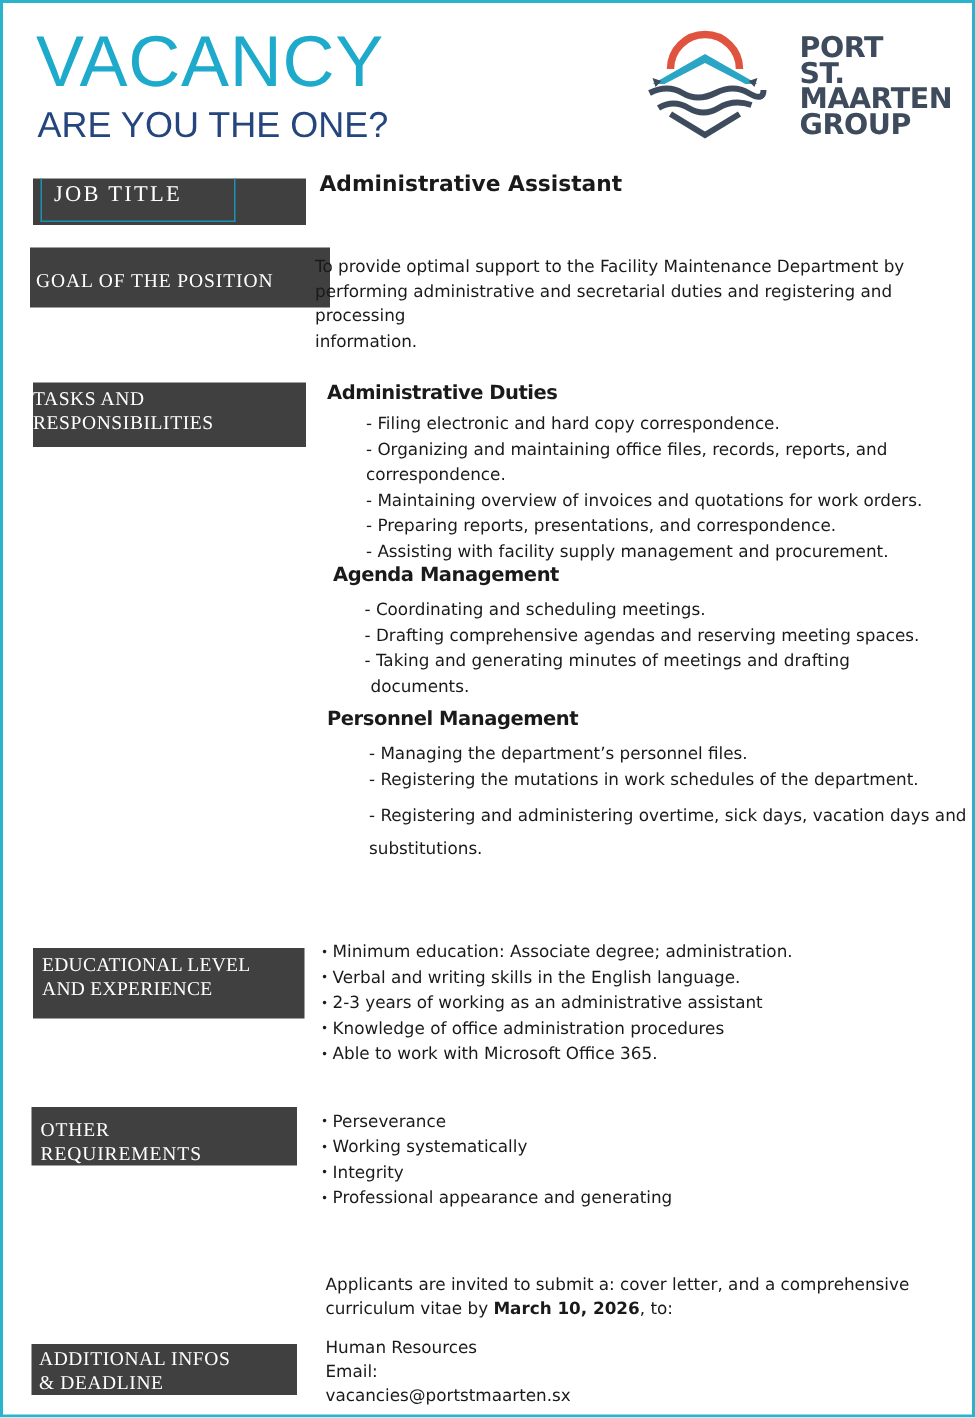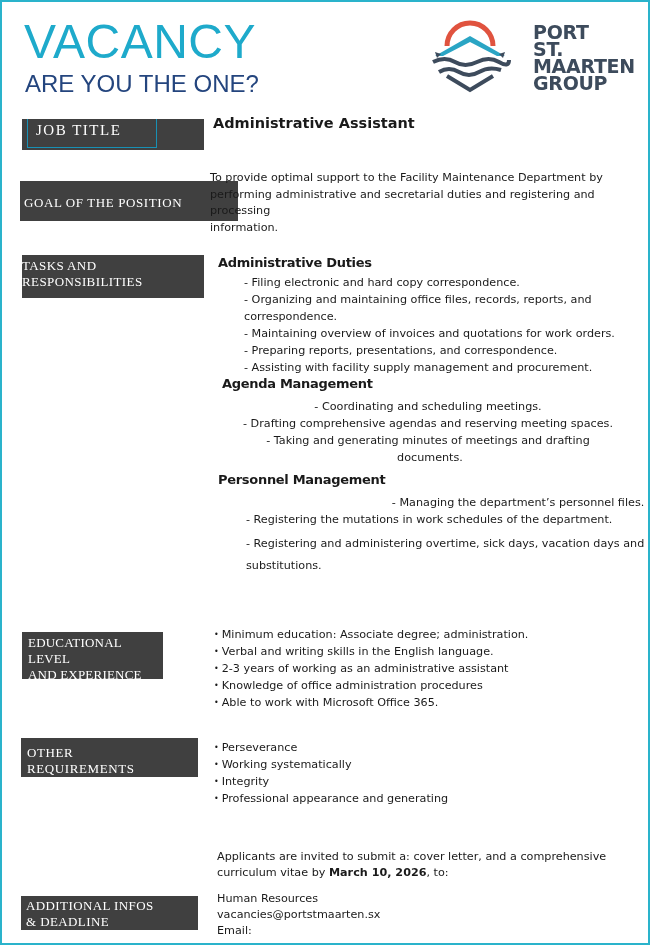--- a/index.html
+++ b/index.html
@@ -40,21 +40,21 @@
     <div>GROUP</div>
   </div>
 </div>
 
 <div class="label-box" style="left:22px;top:119px;width:182px;height:31px;">
   <div style="position:absolute;left:5px;top:0;width:128px;height:28px;border:1px solid #1891b5;border-top:none;"></div>
   <span style="position:absolute;left:14px;top:3px;font-size:15px;font-weight:normal;letter-spacing:1.5px;">JOB TITLE</span>
 </div>
 <div class="content" style="left:213px;top:115px;font-size:14.5px;font-weight:bold;">Administrative Assistant</div>
 
-<div class="label-box" style="left:20px;top:181px;width:218px;height:40px;padding-left:26px;">
+<div class="label-box" style="left:20px;top:165px;width:200px;height:40px;padding-left:26px;">
   <span style="position:absolute;left:4px;top:14px;font-weight:normal;font-size:13px;letter-spacing:0.6px;">GOAL OF THE POSITION</span>
 </div>
 <div class="content" style="left:210px;top:170px;">
   <div>To provide optimal support to the Facility Maintenance Department by</div>
   <div>performing administrative and secretarial duties and registering and processing</div>
   <div>information.</div>
 </div>
 
 <div class="label-box" style="left:22px;top:255px;width:182px;height:43px;">
   <div style="position:absolute;left:0;top:3px;line-height:16px;font-weight:normal;font-size:13px;letter-spacing:0.4px;">
@@ -70,39 +70,39 @@
     <div class="item">- Organizing and maintaining office files, records, reports, and</div>
     <div class="item">correspondence.</div>
     <div class="item">- Maintaining overview of invoices and quotations for work orders.</div>
     <div class="item">- Preparing reports, presentations, and correspondence.</div>
     <div class="item">- Assisting with facility supply management and procurement.</div>
   </div>
 </div>
 
 <div class="content" style="left:222px;top:376px;">
   <div class="heading" style="margin-bottom:5px;">Agenda Management</div>
-  <div style="padding-left:21px;line-height:17px;text-align:center;">
+  <div style="padding-left:21px;line-height:17px;">
     <div class="item">- Coordinating and scheduling meetings.</div>
     <div class="item">- Drafting comprehensive agendas and reserving meeting spaces.</div>
     <div class="item">- Taking and generating minutes of meetings and drafting</div>
     <div class="item" style="padding-left:4px;">documents.</div>
   </div>
 </div>
 
 <div class="content" style="left:218px;top:472px;">
   <div class="heading" style="margin-bottom:5px;">Personnel Management</div>
   <div style="padding-left:28px;">
-    <div class="item" style="line-height:17px;text-align:right;">- Managing the department’s personnel files.</div>
+    <div class="item" style="line-height:17px;">- Managing the department’s personnel files.</div>
     <div class="item" style="line-height:17px;margin-bottom:5px;">- Registering the mutations in work schedules of the department.</div>
     <div class="item" style="line-height:22px;">- Registering and administering overtime, sick days, vacation days and</div>
     <div class="item" style="line-height:22px;">substitutions.</div>
   </div>
 </div>
 
-<div class="label-box" style="left:22px;top:632px;width:141px;height:47px;">
+<div class="label-box" style="left:22px;top:632px;width:181px;height:47px;">
   <div style="position:absolute;left:6px;top:3px;line-height:16px;font-weight:normal;font-size:13px;letter-spacing:0.2px;">
     <div>EDUCATIONAL LEVEL</div>
     <div>AND EXPERIENCE</div>
   </div>
 </div>
 <div class="content" style="left:214px;top:627px;line-height:16px;">
   <div class="item bullet">Minimum education: Associate degree; administration.</div>
   <div class="item bullet">Verbal and writing skills in the English language.</div>
   <div class="item bullet">2-3 years of working as an administrative assistant</div>
   <div class="item bullet">Knowledge of office administration procedures</div>
@@ -128,15 +128,15 @@
     <div>&amp; DEADLINE</div>
   </div>
 </div>
 <div class="content" style="left:217px;top:849px;line-height:16px;">
   <div class="item">Applicants are invited to submit a: cover letter, and a comprehensive</div>
   <div class="item">
     <span>curriculum vitae by </span><b>March 10, 2026</b><span>, to:</span>
   </div>
   <div style="height:10px;"></div>
   <div class="item">Human Resources</div>
+  <div class="item">Email:</div>
   <div class="item">vacancies@portstmaarten.sx</div>
-  <div class="item">Email:</div>
 </div>
 
 </body></html>

